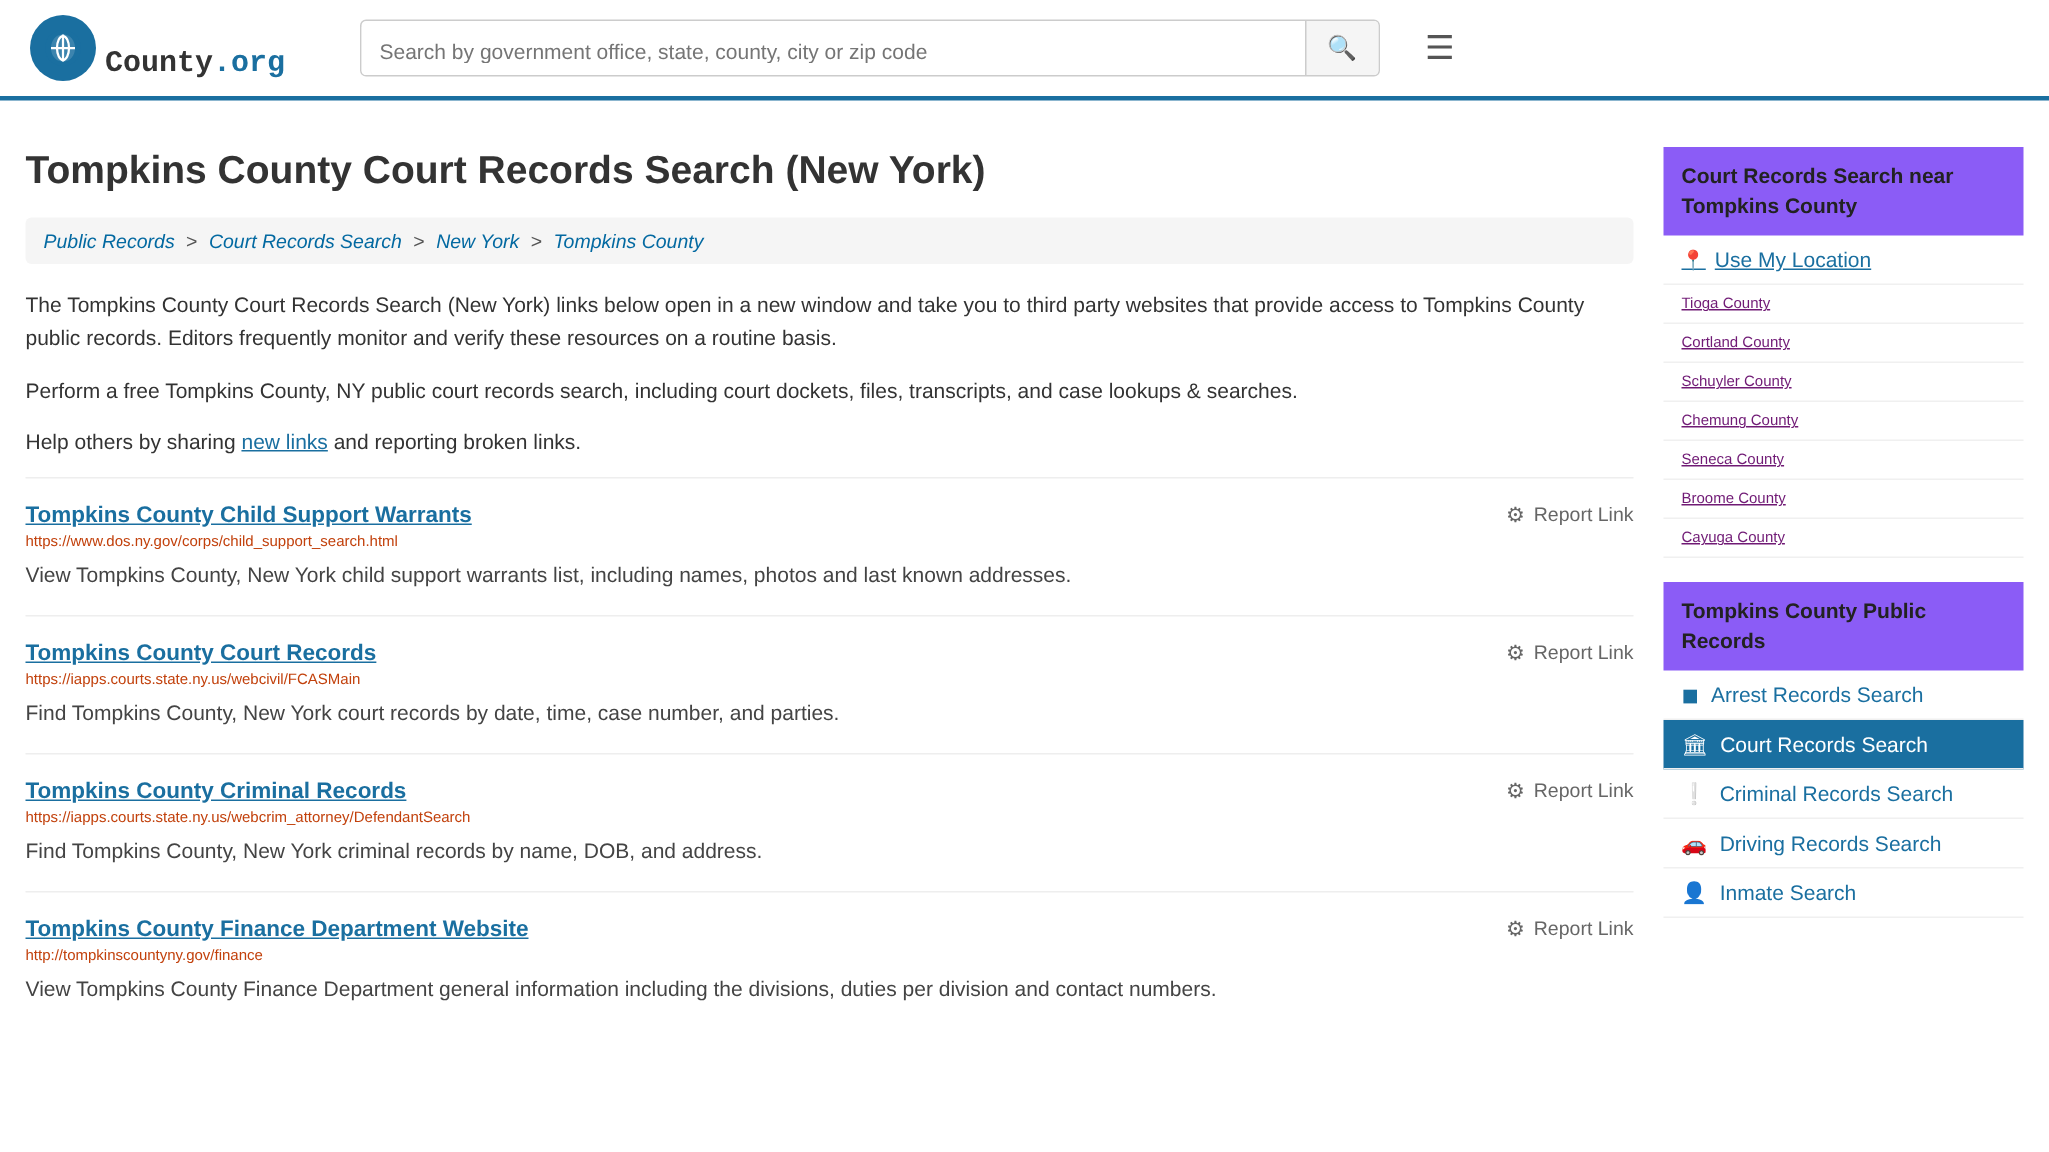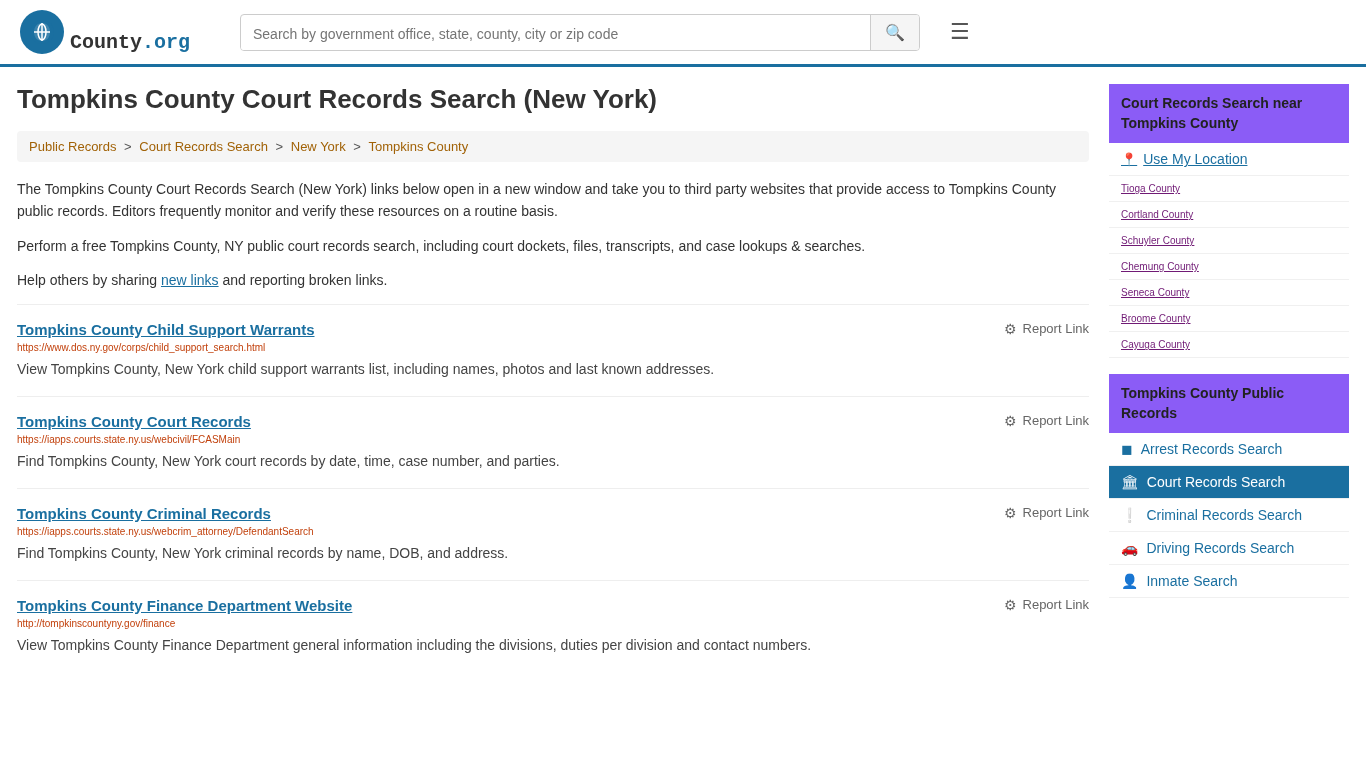--- a/index.html
+++ b/index.html
@@ -70,21 +70,21 @@
       font-size: 22px;
       color: #555;
       cursor: pointer;
       margin-left: 10px;
     }
 
     
     .main-layout {
       display: flex;
       max-width: 1366px;
-      margin: 0 auto;
+      margin: 14px auto;
       padding: 17px;
       gap: 20px;
     }
 
     
     .main-content {
       flex: 1;
     }
     .page-title {
       font-size: 26px;
@@ -94,22 +94,23 @@
     }
     .breadcrumb {
       background: #f5f5f5;
       padding: 8px 12px;
       border-radius: 4px;
       margin-bottom: 16px;
       font-size: 13px;
       color: #555;
     }
     .breadcrumb a {
-      color: #a16207;
+      color: #0369a1;
       text-decoration: none;
+      font-style: italic;
     }
     .breadcrumb span { color: #555; margin: 0 4px; }
 
     .description {
       margin-bottom: 12px;
       line-height: 1.6;
       color: #333;
     }
     .description a {
       color: #1a6fa0;

